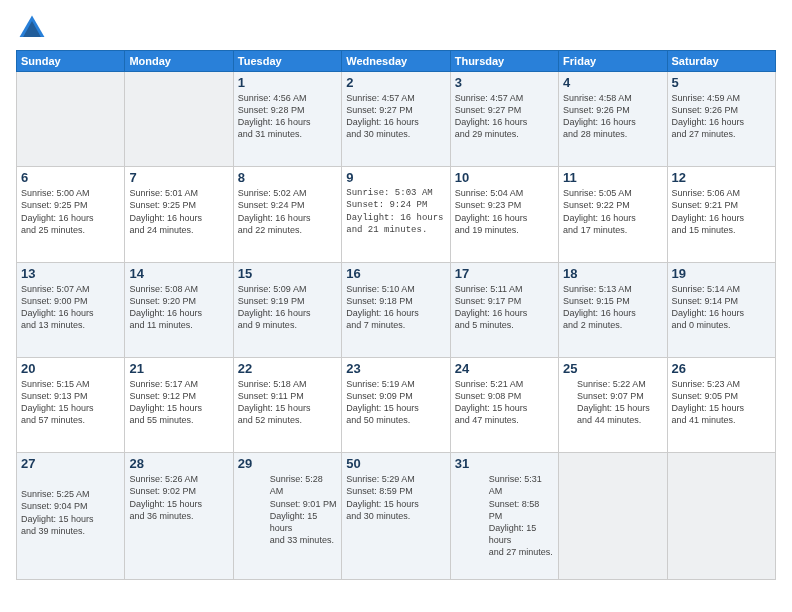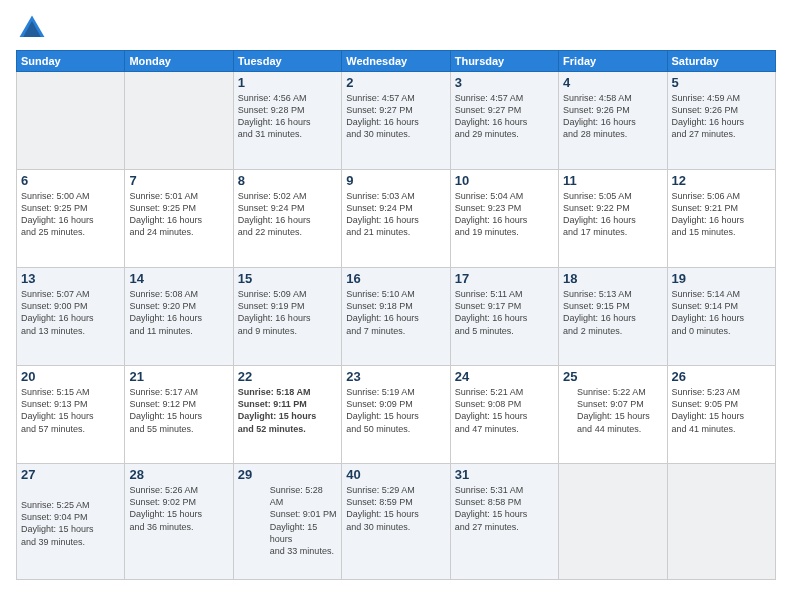--- a/index.html
+++ b/index.html
@@ -190,21 +190,21 @@
           </td>
           <td>
             <div class="day-number">8</div>
             <div class="day-info" style="white-space: pre-line;">Sunrise: 5:02 AM
 Sunset: 9:24 PM
 Daylight: 16 hours
 and 22 minutes.</div>
           </td>
           <td>
             <div class="day-number">9</div>
-            <div class="day-info" style="white-space: pre-line;">Sunrise: 5:03 AM
+            <div class="day-info" style="white-space: pre-line; font-family: Liberation Mono, monospace;">Sunrise: 5:03 AM
 Sunset: 9:24 PM
 Daylight: 16 hours
 and 21 minutes.</div>
           </td>
           <td>
             <div class="day-number">10</div>
             <div class="day-info" style="white-space: pre-line;">Sunrise: 5:04 AM
 Sunset: 9:23 PM
 Daylight: 16 hours
 and 19 minutes.</div>
@@ -285,21 +285,21 @@
           </td>
           <td>
             <div class="day-number">21</div>
             <div class="day-info" style="white-space: pre-line;">Sunrise: 5:17 AM
 Sunset: 9:12 PM
 Daylight: 15 hours
 and 55 minutes.</div>
           </td>
           <td>
             <div class="day-number">22</div>
-            <div class="day-info" style="white-space: pre-line; font-weight: bold;">Sunrise: 5:18 AM
+            <div class="day-info" style="white-space: pre-line;">Sunrise: 5:18 AM
 Sunset: 9:11 PM
 Daylight: 15 hours
 and 52 minutes.</div>
           </td>
           <td>
             <div class="day-number">23</div>
             <div class="day-info" style="white-space: pre-line;">Sunrise: 5:19 AM
 Sunset: 9:09 PM
 Daylight: 15 hours
 and 50 minutes.</div>
@@ -342,29 +342,29 @@
 and 36 minutes.</div>
           </td>
           <td>
             <div class="day-number">29</div>
             <div class="day-info" style="white-space: pre-line; margin-left: 32px;">Sunrise: 5:28 AM
 Sunset: 9:01 PM
 Daylight: 15 hours
 and 33 minutes.</div>
           </td>
           <td>
-            <div class="day-number">40</div>
+            <div class="day-number">50</div>
             <div class="day-info" style="white-space: pre-line;">Sunrise: 5:29 AM
 Sunset: 8:59 PM
 Daylight: 15 hours
 and 30 minutes.</div>
           </td>
           <td>
             <div class="day-number">31</div>
-            <div class="day-info" style="white-space: pre-line;">Sunrise: 5:31 AM
+            <div class="day-info" style="white-space: pre-line; margin-left: 34px;">Sunrise: 5:31 AM
 Sunset: 8:58 PM
 Daylight: 15 hours
 and 27 minutes.</div>
           </td>
           <td class="empty"></td>
           <td class="empty"></td>
         </tr>
       </tbody>
   </table>
 </div>

